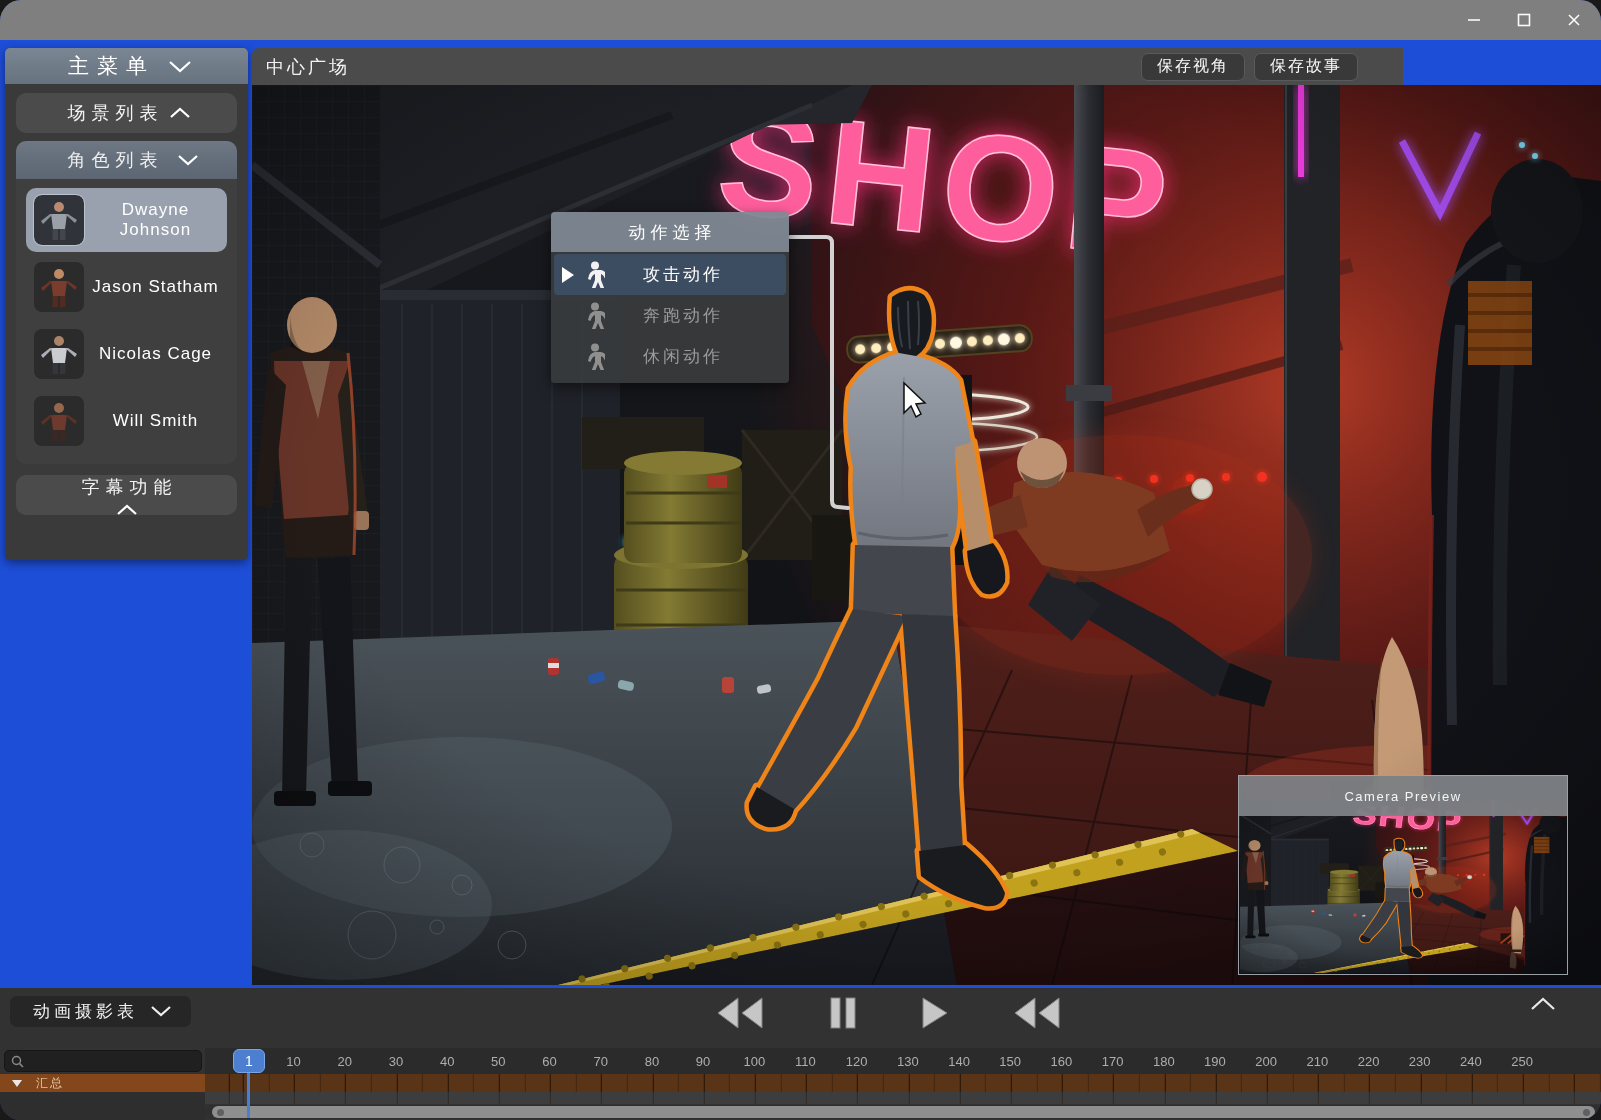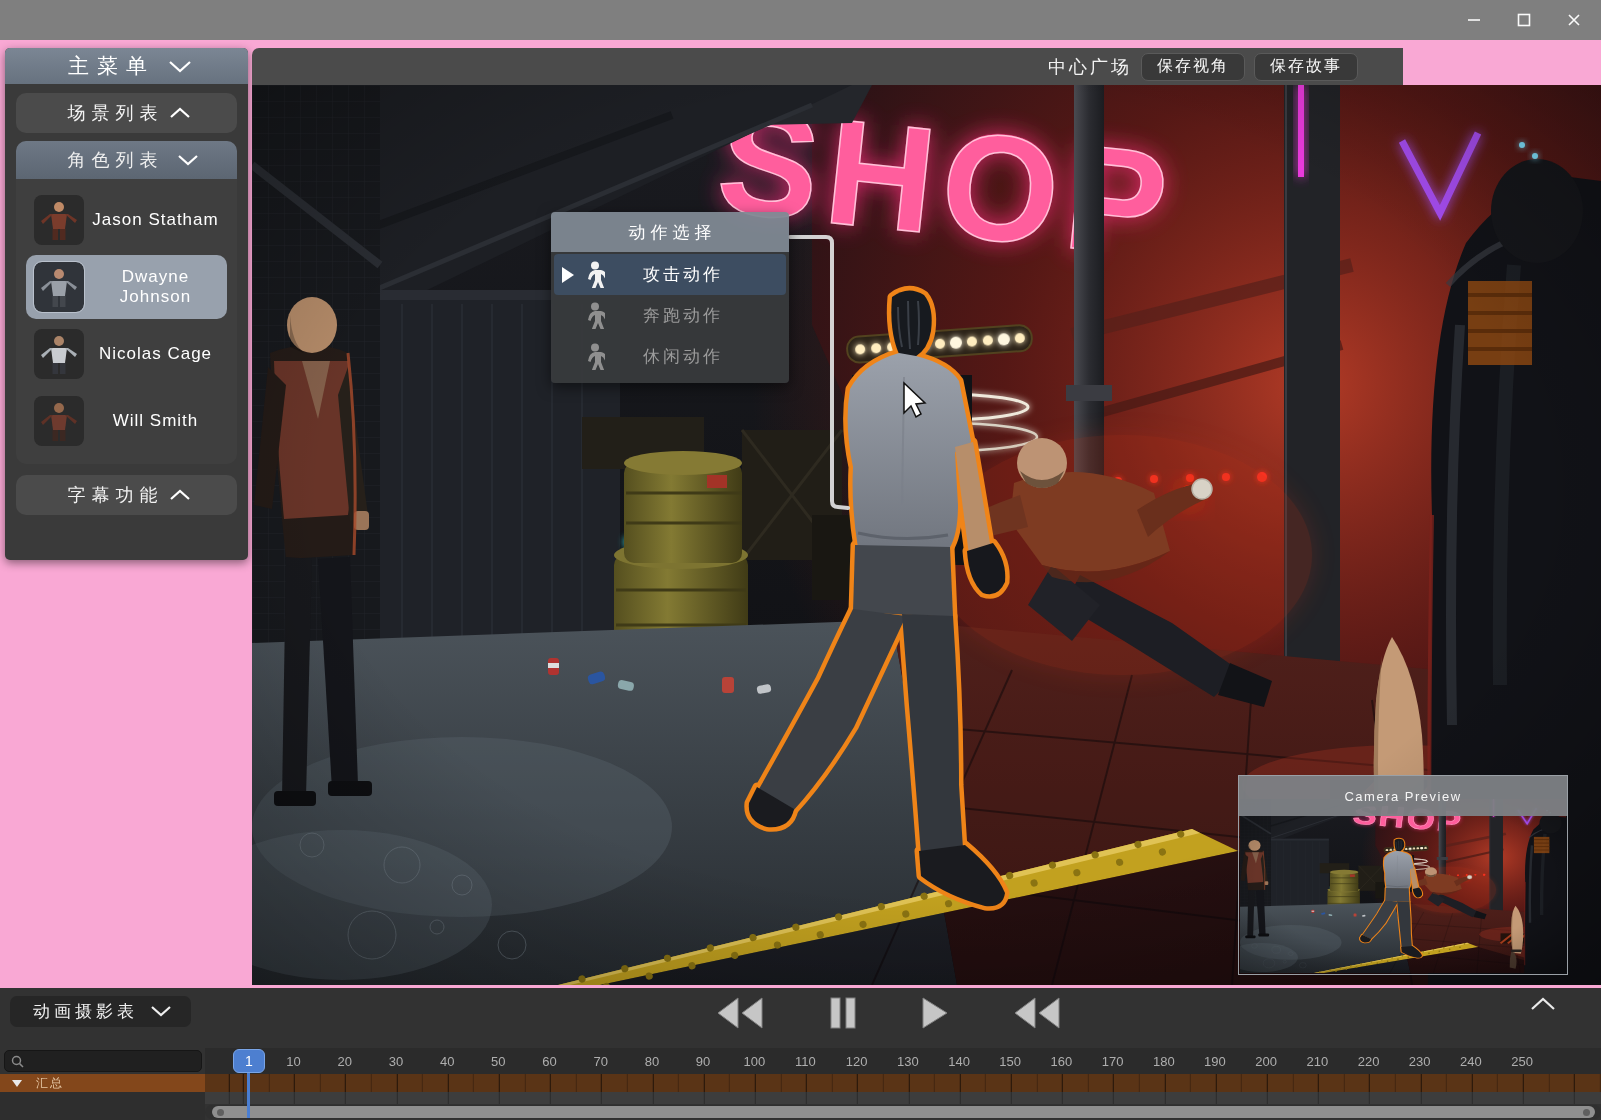--- a/index.html
+++ b/index.html
@@ -1,18 +1,18 @@
 <!DOCTYPE html>
 <html><head>
 <meta charset="utf-8">
 <style>
   html,body{margin:0;padding:0;background:#191919;}
   *{box-sizing:border-box;}
-  .app{position:relative;width:1601px;height:1120px;background:#f9a8d4;overflow:hidden;
-       font-family:"Liberation Sans","DejaVu Sans",sans-serif;color:#eee;}
+  .app{position:relative;width:1601px;height:1120px;background:#1d4ed8;overflow:hidden;
+       font-family:"Liberation Sans","DejaVu Sans",sans-serif;color:#eee;border-radius:21px;}
 
   
   .titlebar{position:absolute;left:0;top:0;width:1601px;height:40px;background:#7f7f7f;}
   .winbtn{position:absolute;top:6px;width:30px;height:28px;display:flex;align-items:center;justify-content:center;cursor:default;}
   .winbtn svg{display:block;}
 
   
   .sidebar{position:absolute;left:5px;top:48px;width:243px;height:512px;background:#3a3a3a;
            border-radius:5px;box-shadow:0 3px 10px rgba(0,0,0,.45);}
   .side-head{height:36px;display:flex;align-items:center;justify-content:center;gap:12px;
@@ -24,25 +24,25 @@
   .charsec{margin-top:8px;border-radius:10px;overflow:hidden;background:#3f3f3f;}
   .charsec-head{height:38px;display:flex;align-items:center;justify-content:center;gap:12px;
                 background:linear-gradient(#6e7885,#5c6672);font-size:18px;font-weight:300;letter-spacing:6px;text-indent:6px;cursor:pointer;padding-left:8px;}
   .charlist{padding:6px 4px 8px 4px;}
   .charrow{display:flex;align-items:center;height:64px;margin:3px 6px;border-radius:10px;cursor:pointer;}
   .charrow.sel{background:#98a1ad;}
   .thumb{width:50px;height:50px;margin-left:8px;border-radius:8px;background:#2b2b2b;flex:0 0 auto;
          display:flex;align-items:center;justify-content:center;}
   .charrow.sel .thumb{background:#30343a;outline:1px solid #b9c1cc;}
   .charname{flex:1;text-align:center;font-size:17px;font-weight:300;letter-spacing:1px;color:#fff;}
-  .subpill{margin-top:11px;}
+  .subpill{margin-top:11px;flex-direction:column;}
 
   
   .vp-head{position:absolute;left:252px;top:48px;width:1151px;height:37px;background:#4b4b4b;
-           border-radius:7px 0 0 0;display:flex;align-items:center;text-align:right;}
+           border-radius:7px 0 0 0;display:flex;align-items:center;}
   .vp-title{font-size:18px;font-weight:300;letter-spacing:3px;color:#f2f2f2;padding-left:14px;flex:1;}
   .vp-btn{height:28px;padding:0 15px;margin-left:9px;background:#393939;border:1px solid #5a5a5a;border-radius:7px;
           display:flex;align-items:center;font-size:16px;font-weight:300;letter-spacing:2px;color:#fafafa;cursor:pointer;}
   .vp-btns{display:flex;margin-right:45px;}
   .scene{position:absolute;left:252px;top:85px;width:1349px;height:900px;background:#0d0e12;overflow:hidden;cursor:default;}
   .scene svg.main{position:absolute;left:0;top:0;}
 
   
   .popup{position:absolute;left:299px;top:127px;width:238px;border-radius:4px;overflow:hidden;
          box-shadow:0 4px 14px rgba(0,0,0,.5);}
@@ -139,45 +139,45 @@
           </svg>
       </div>
       <div class="charsec">
         <div class="charsec-head">
           <span>角色列表</span>
           <svg width="24" height="14">
               <polyline points="3,3 12,11 21,3" fill="none" stroke="#fff" stroke-width="2.2"></polyline>
             </svg>
         </div>
         <div class="charlist">
+          <div class="charrow sel">
+            <div class="thumb">
+              <svg width="44" height="44">
+                <circle cx="22" cy="9" r="5" fill="#b98a70"></circle>
+                <path d="M14,16 h16 l-2,15 h-12 Z" fill="#9aa0a8"></path>
+                <path d="M13,16 L4,23 l2,3 L16,16 Z" fill="#8a9098"></path>
+                <path d="M31,16 L40,22 l-2,3 L28,16 Z" fill="#8a9098"></path>
+                <rect x="15.5" y="31" width="5.5" height="11" fill="#43474d"></rect>
+                  <rect x="23" y="31" width="5.5" height="11" fill="#43474d"></rect>
+              </svg>
+            </div>
+            <div class="charname">Dwayne Johnson</div>
+          </div>
           <div class="charrow">
             <div class="thumb">
               <svg width="44" height="44">
                 <circle cx="22" cy="9" r="5" fill="#c08a66"></circle>
                 <path d="M14,16 h16 l-2,15 h-12 Z" fill="#7a3c2c"></path>
                 <path d="M13,16 L4,23 l2,3 L16,16 Z" fill="#6e3527"></path>
                 <path d="M31,16 L40,22 l-2,3 L28,16 Z" fill="#6e3527"></path>
                 <rect x="15.5" y="31" width="5.5" height="11" fill="#512a20"></rect>
                   <rect x="23" y="31" width="5.5" height="11" fill="#512a20"></rect>
               </svg>
             </div>
             <div class="charname">Jason Statham</div>
-          </div>
-          <div class="charrow sel">
-            <div class="thumb">
-              <svg width="44" height="44">
-                <circle cx="22" cy="9" r="5" fill="#b98a70"></circle>
-                <path d="M14,16 h16 l-2,15 h-12 Z" fill="#9aa0a8"></path>
-                <path d="M13,16 L4,23 l2,3 L16,16 Z" fill="#8a9098"></path>
-                <path d="M31,16 L40,22 l-2,3 L28,16 Z" fill="#8a9098"></path>
-                <rect x="15.5" y="31" width="5.5" height="11" fill="#43474d"></rect>
-                  <rect x="23" y="31" width="5.5" height="11" fill="#43474d"></rect>
-              </svg>
-            </div>
-            <div class="charname">Dwayne Johnson</div>
           </div>
           <div class="charrow">
             <div class="thumb">
               <svg width="44" height="44">
                 <circle cx="22" cy="9" r="5" fill="#ab8468"></circle>
                 <path d="M14,16 h16 l-2,15 h-12 Z" fill="#c9ccd0"></path>
                 <path d="M13,16 L4,23 l2,3 L16,16 Z" fill="#aab0b6"></path>
                 <path d="M31,16 L40,22 l-2,3 L28,16 Z" fill="#aab0b6"></path>
                 <rect x="15.5" y="31" width="5.5" height="11" fill="#34363c"></rect>
                   <rect x="23" y="31" width="5.5" height="11" fill="#34363c"></rect>

